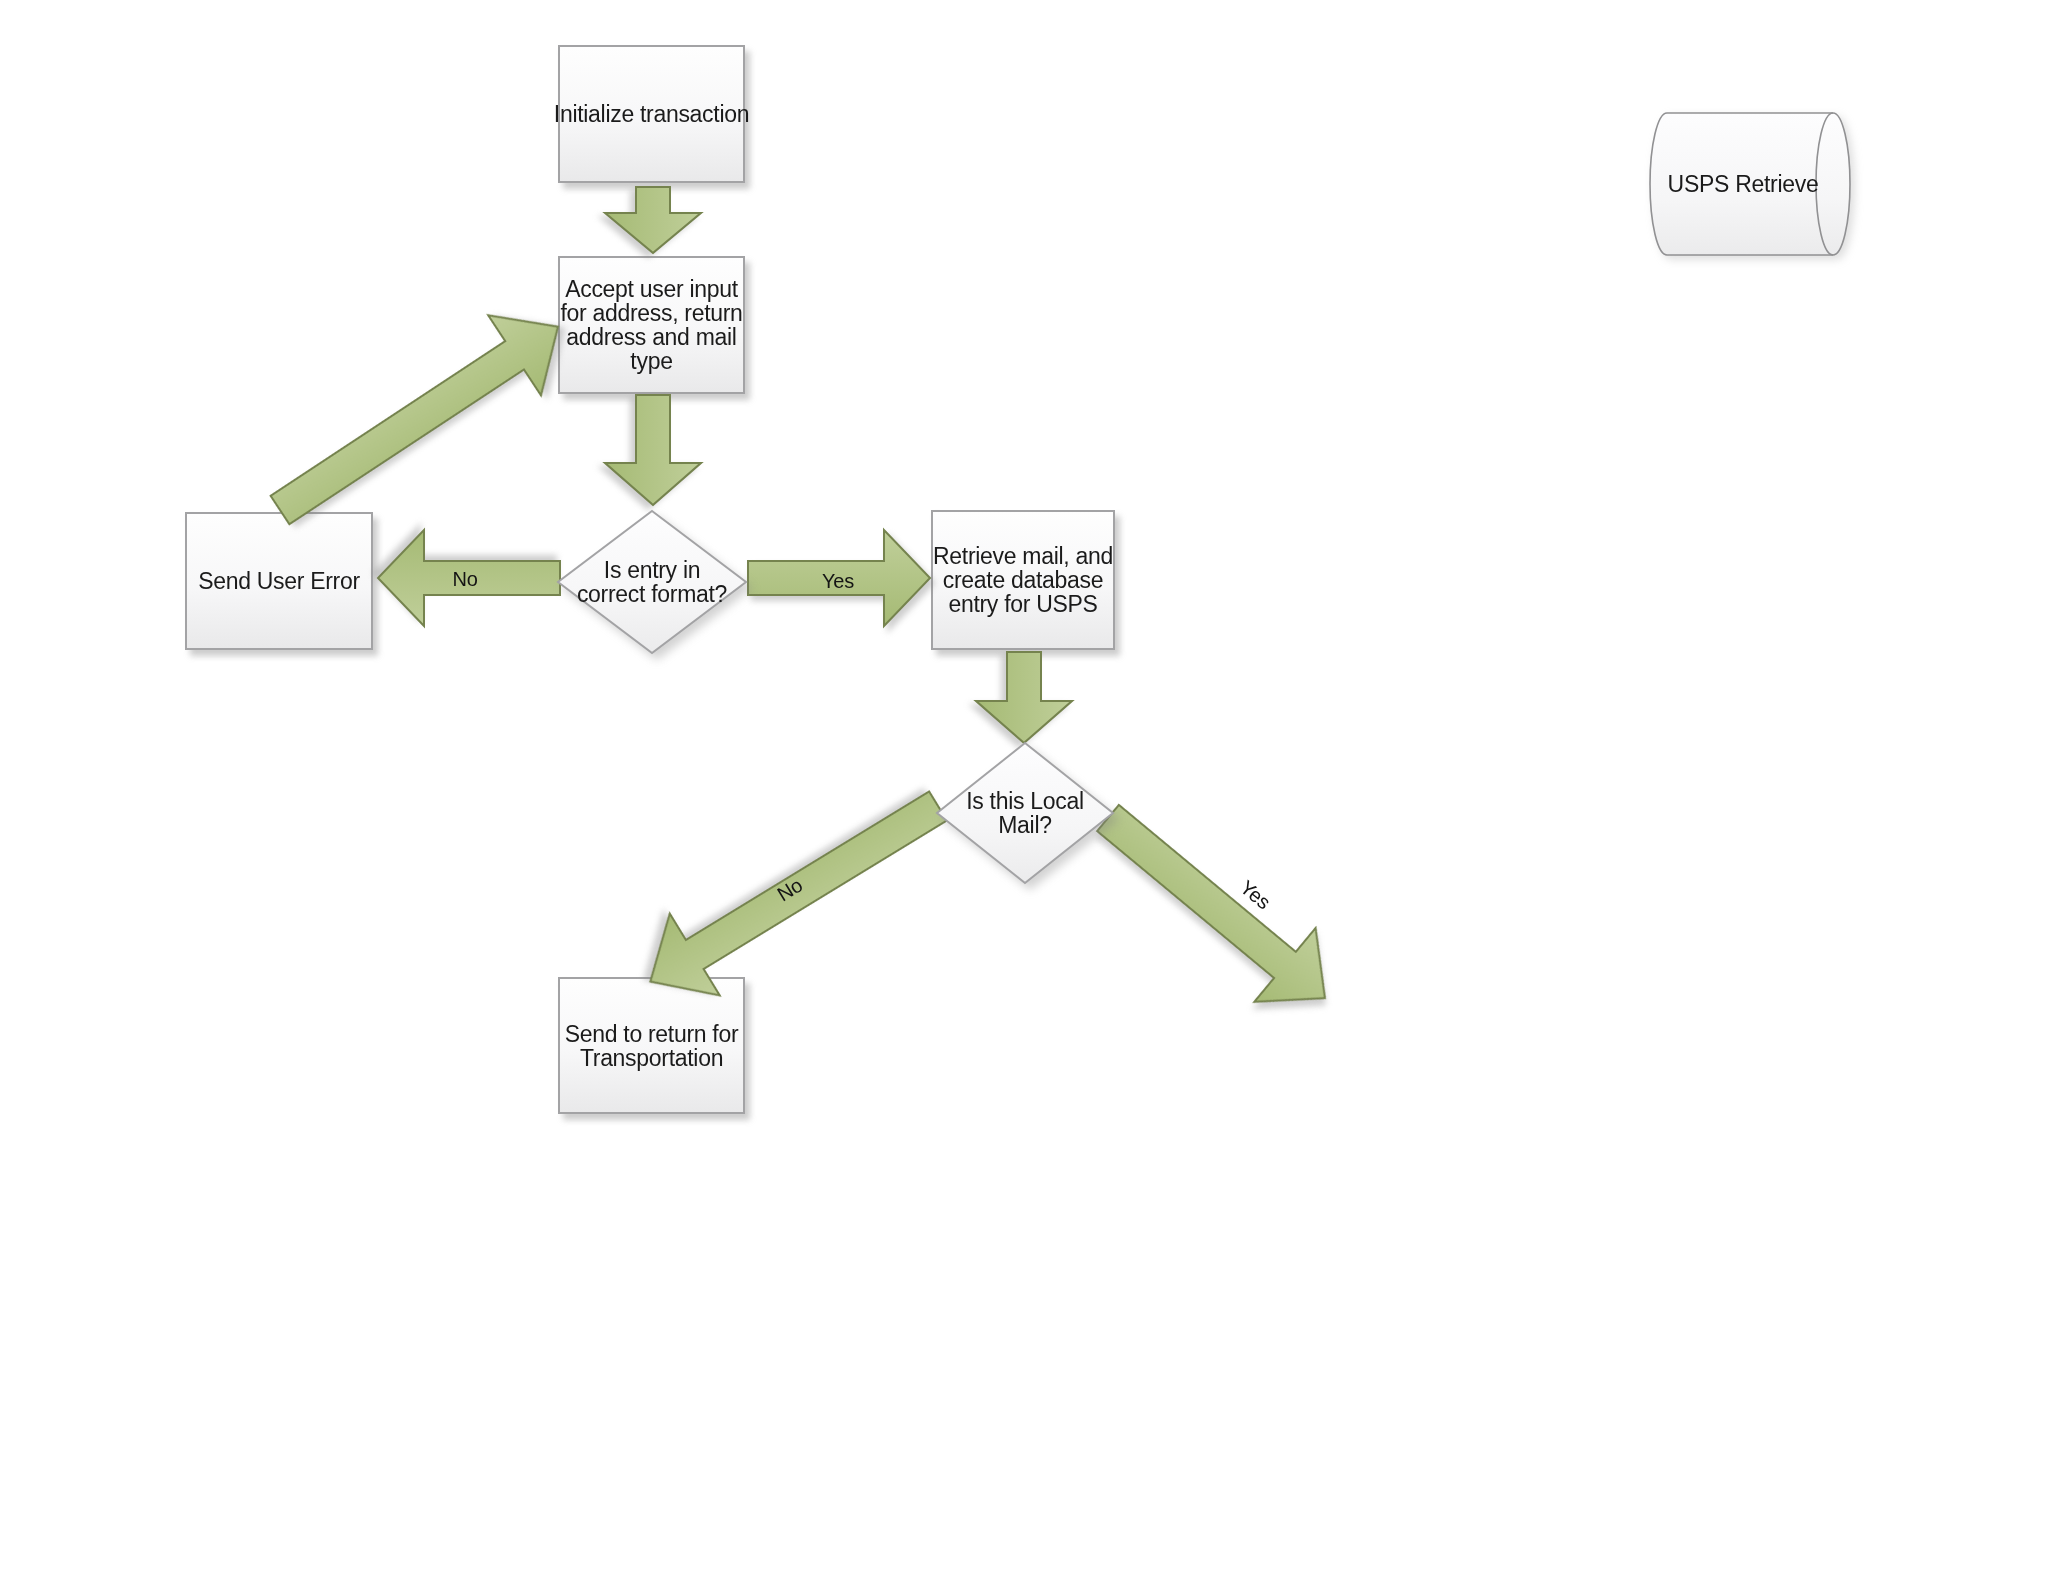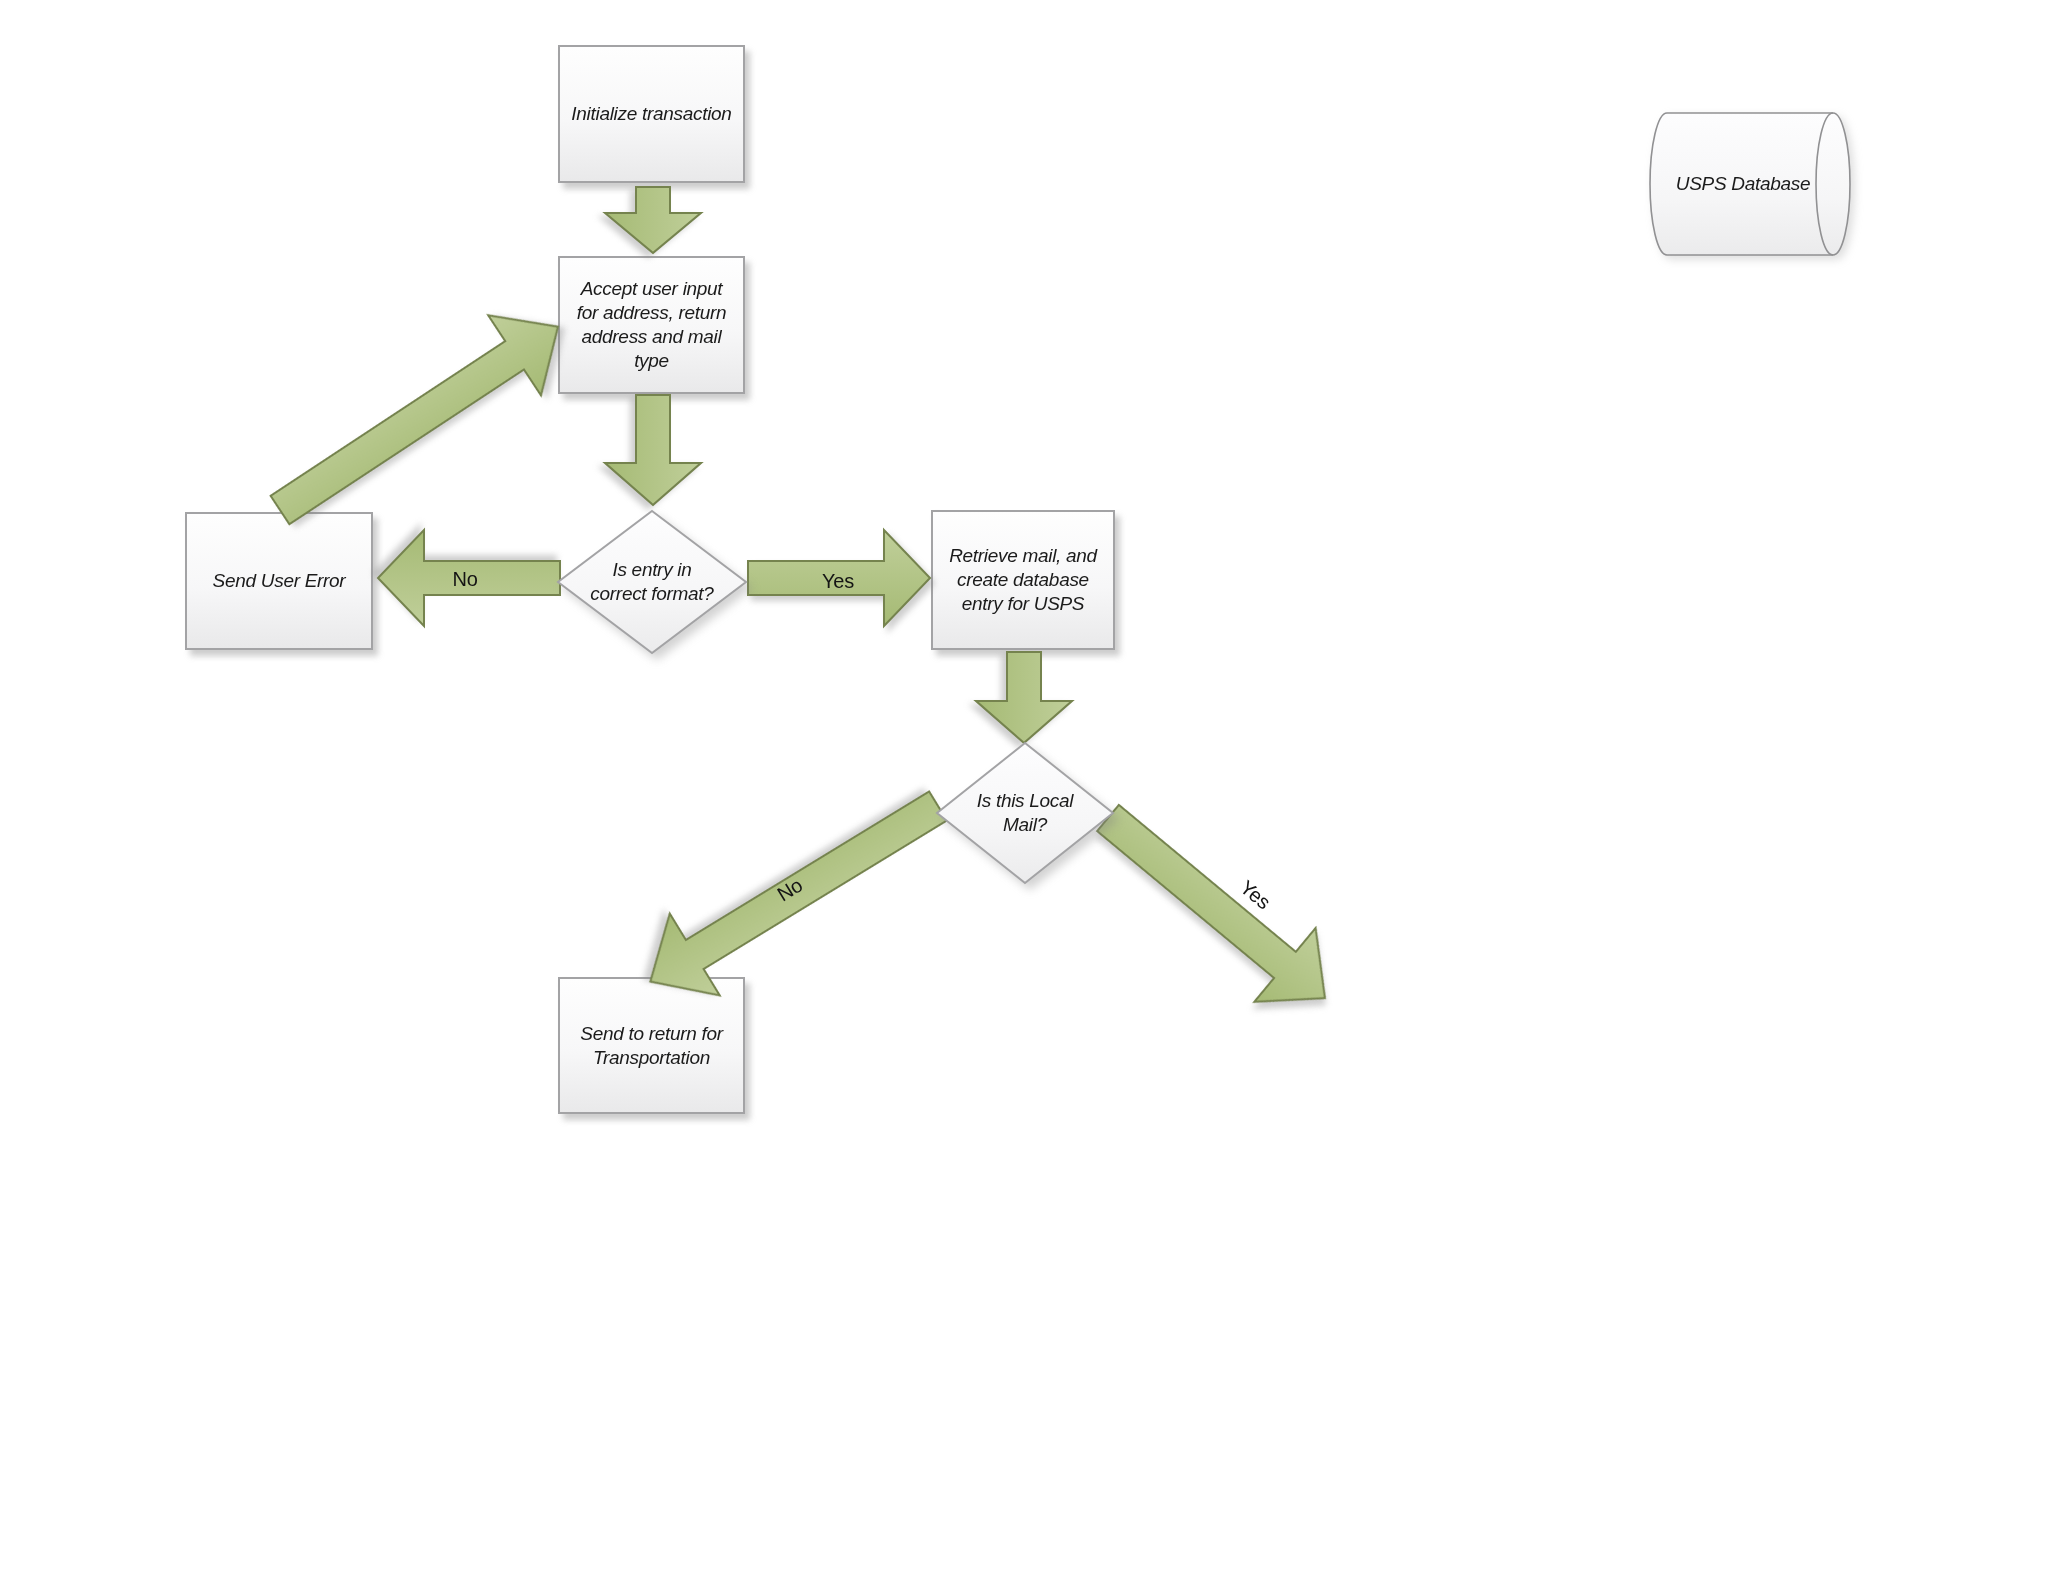--- a/index.html
+++ b/index.html
@@ -15,25 +15,24 @@
     position:absolute;
     box-sizing:border-box;
     border:2px solid #a3a3a5;
     background:linear-gradient(180deg,#fefefe 0%,#f7f7f8 55%,#e9e9ea 100%);
     box-shadow:5px 6px 6px rgba(130,130,130,0.40);
     display:flex;align-items:center;justify-content:center;
     text-align:center;
   }
   .lbl{
     white-space:pre;
-    font-size:19px;
+    font-size:23px;
     line-height:24px;
     letter-spacing:-0.3px;
     color:#1b1b1b;
-    font-style:italic;
   }
   .shape-label{
     position:absolute;
     display:flex;align-items:center;justify-content:center;
     text-align:center;
     pointer-events:none;
   }
   .edge-label{
     position:absolute;
     font-size:20px;
@@ -156,21 +155,21 @@
     <span class="lbl">Is entry in
 correct format?</span>
   </div>
 
   <div class="shape-label" style="left:937px;top:743px;width:176px;height:140px">
     <span class="lbl">Is this Local
 Mail?</span>
   </div>
 
   <div class="shape-label" style="left:1667px;top:113px;width:152px;height:142px">
-    <span class="lbl">USPS Database</span>
+    <span class="lbl">USPS Retrieve</span>
   </div>
 
   <div class="edge-label" style="left:465px;top:579px">No</div>
 
   <div class="edge-label" style="left:838px;top:581px">Yes</div>
 
   <div class="edge-label" style="left:790px;top:890px;transform:translate(-50%,-50%) rotate(-31.5deg)">No</div>
 
   <div class="edge-label" style="left:1255px;top:895px;transform:translate(-50%,-50%) rotate(39.7deg)">Yes</div>
 

